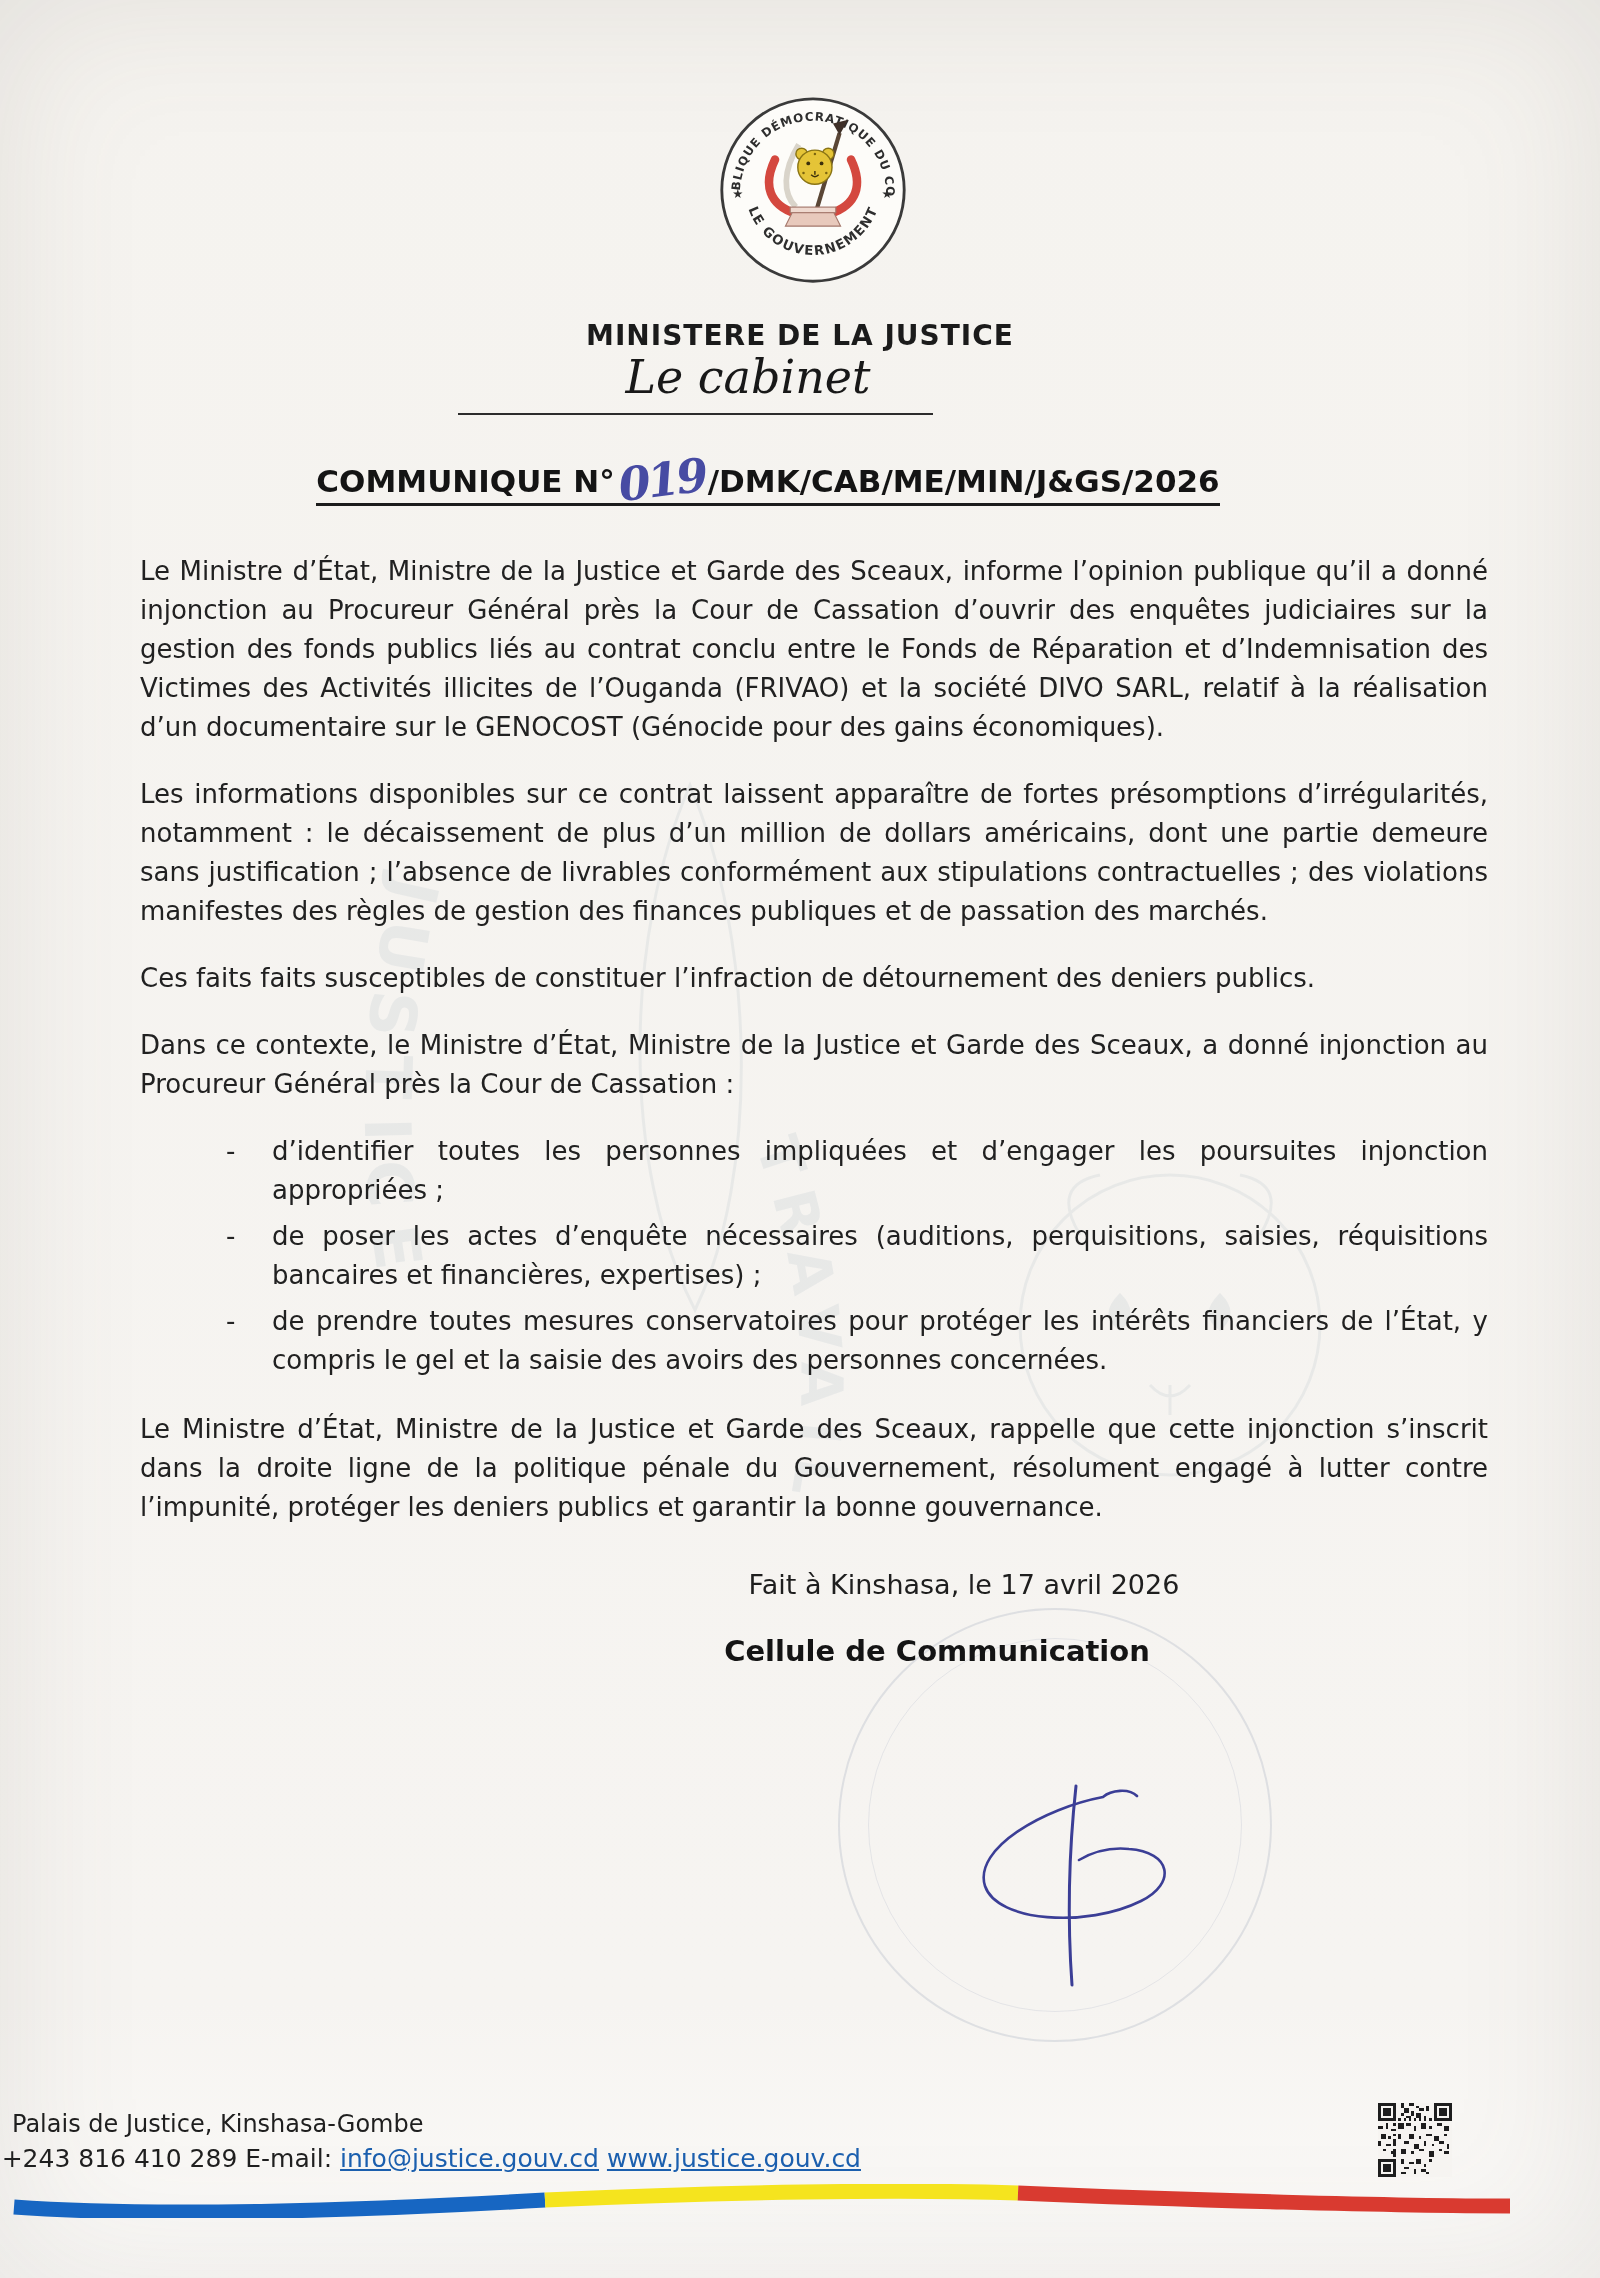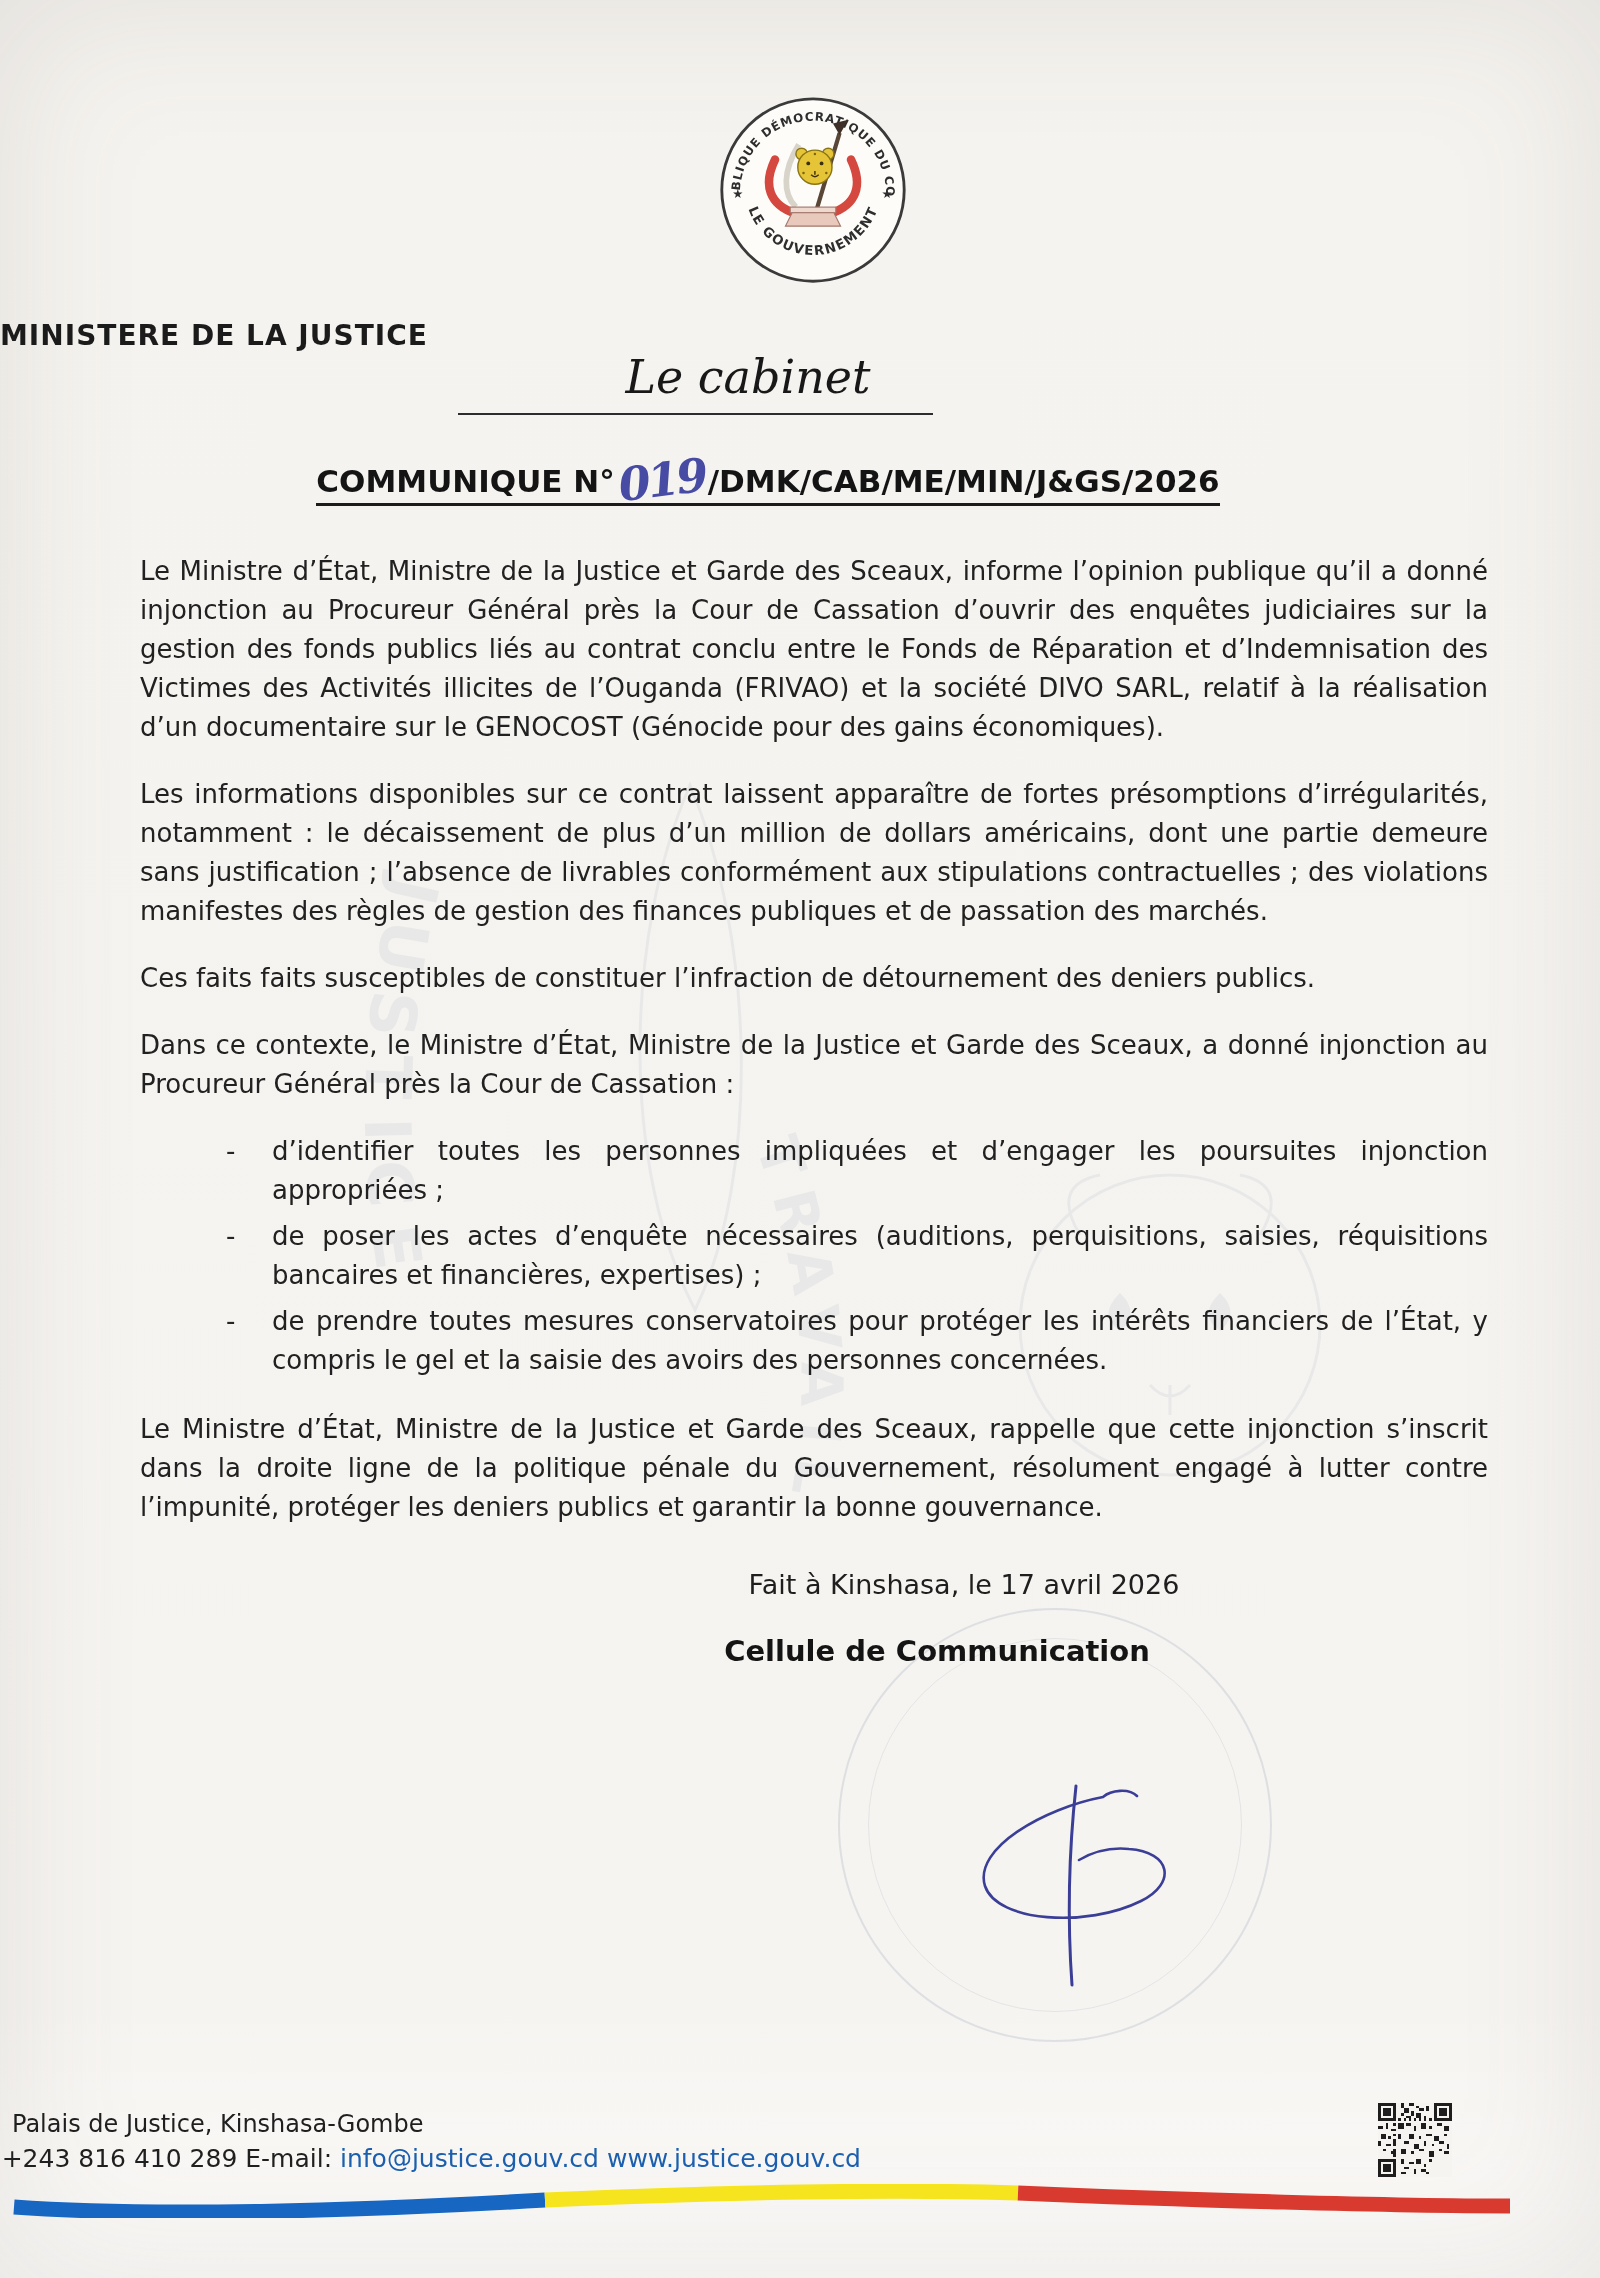--- a/index.html
+++ b/index.html
@@ -4,21 +4,21 @@
 <style>
   html,body{margin:0;padding:0;background:#e9e7e3;}
   .page{
     position:relative;width:1600px;height:2278px;margin:0 auto;overflow:hidden;
     background:linear-gradient(180deg,#f5f3ef 0%,#f6f4f1 88%,#fbfaf8 100%);
     box-shadow:inset 0 0 150px rgba(100,92,84,0.12);
     font-family:"DejaVu Sans","Liberation Sans",sans-serif;color:#242424;
   }
   
   .seal{display:block;margin:95px auto 0;transform:translateX(13px);}
-  .ministry{margin-top:34px;font-weight:700;font-size:28px;letter-spacing:1px;color:#1b1b1b;}
+  .ministry{margin-top:34px;text-align:center;font-weight:700;font-size:28px;letter-spacing:1px;color:#1b1b1b;}
   .cabinet{text-align:center;font-family:"DejaVu Serif","Liberation Serif",serif;font-style:italic;font-size:46px;line-height:1.1;color:#181818;transform:translateX(-52px);}
   .cabinet-rule{width:475px;border-bottom:2.5px solid #2c2c2c;margin:10px auto 0;transform:translateX(-105px);}
   .title-line{margin-top:48px;text-align:center;transform:translateX(-32px);font-weight:700;font-size:31px;color:#141414;white-space:nowrap;}
   .title-underline{display:inline-block;border-bottom:3.5px solid #1c1c1c;padding-bottom:4px;}
   .handwritten{display:inline-block;color:#474ba3;font-family:"DejaVu Serif","Liberation Serif",serif;font-style:italic;font-weight:700;font-size:46px;line-height:0;transform:rotate(-7deg) translateY(4px);letter-spacing:-3px;margin:0 3px;}
   
   .content{position:relative;z-index:2;margin:46px 112px 16px 140px;}
   .content p{margin:0 0 28px;font-size:26px;line-height:39px;text-align:justify;color:#212121;}
   .bullets{margin:26px 0 2px;}
   .bullet{display:flex;margin:0 0 7px;padding-left:86px;}
@@ -29,21 +29,21 @@
   .signatory{margin-top:34px;font-size:29px;font-weight:700;text-align:center;transform:translateX(123px);color:#141414;}
   
   .watermark{position:absolute;left:300px;top:765px;z-index:0;opacity:0.13;}
   .stamp{position:absolute;left:838px;top:1608px;width:430px;height:430px;border:2px solid rgba(135,148,175,0.22);border-radius:50%;z-index:1;}
   .stamp::before{content:"";position:absolute;inset:28px;border:1.5px solid rgba(135,148,175,0.17);border-radius:50%;}
   .signature-svg{position:absolute;left:925px;top:1780px;z-index:3;}
   
   .footer{position:absolute;left:0;width:100%;top:2110px;text-align:left;z-index:2;}
   .footer-address{font-size:24px;transform:translateX(12px);color:#1f1f1f;}
   .footer-contact{font-size:25px;margin-top:6px;transform:translateX(-56px);color:#1f1f1f;}
-  .link{color:#1b5fae;cursor:pointer;}
+  .link{color:#1b5fae;text-decoration:underline;cursor:pointer;}
   .qr{position:absolute;left:1378px;top:2102px;width:74px;height:76px;z-index:2;}
   .flag-stripe{position:absolute;left:0;top:2184px;z-index:2;}
 </style>
 </head>
 <body>
 
 <div class="page">
 
   <svg class="watermark" width="1150" height="960" viewBox="0 0 1150 960">
     <defs>

